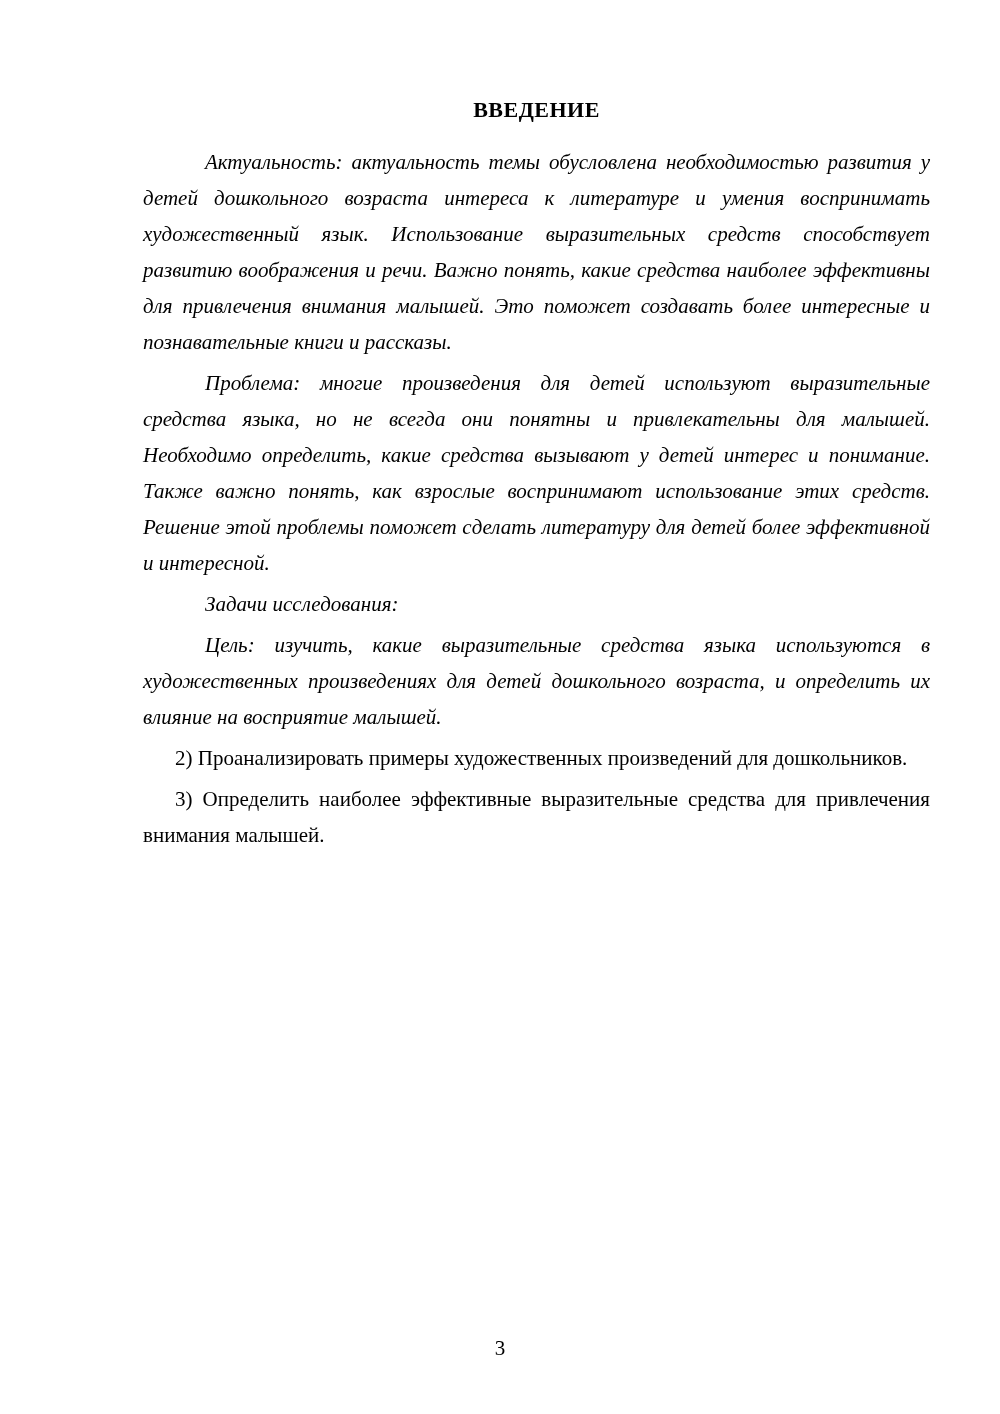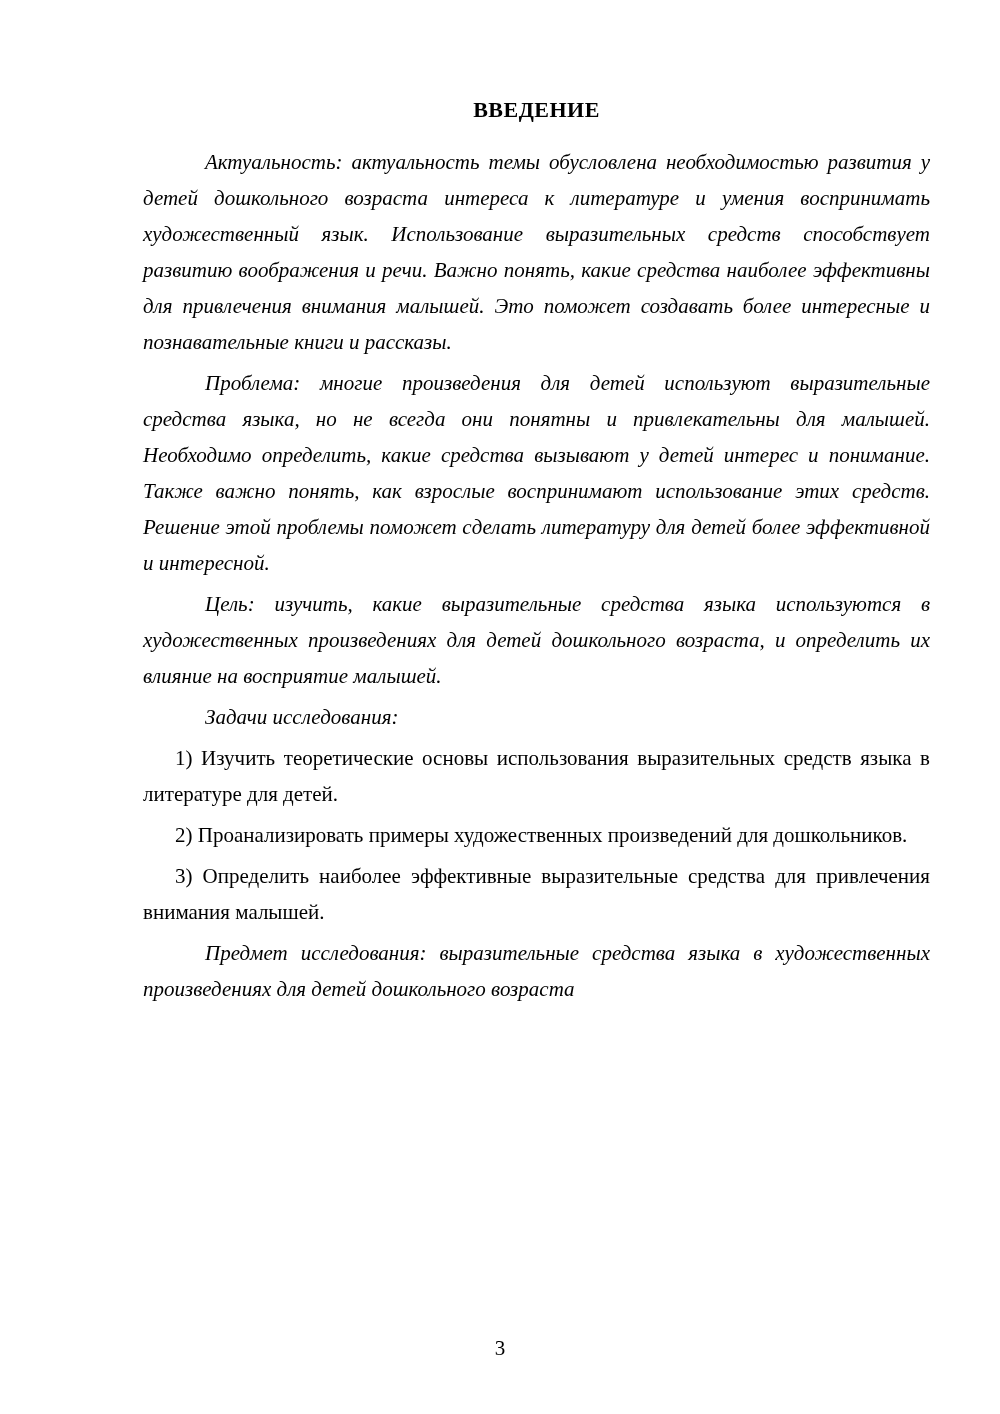--- a/index.html
+++ b/index.html
@@ -50,23 +50,21 @@
   }
 </style>
 </head>
 <body>
 
 <div class="page">
   <h1 class="title">ВВЕДЕНИЕ</h1>
 
   <p class="par">Актуальность: актуальность темы обусловлена необходимостью развития у детей дошкольного возраста интереса к литературе и умения воспринимать художественный язык. Использование выразительных средств способствует развитию воображения и речи. Важно понять, какие средства наиболее эффективны для привлечения внимания малышей. Это поможет создавать более интересные и познавательные книги и рассказы.</p>
   <p class="par">Проблема: многие произведения для детей используют выразительные средства языка, но не всегда они понятны и привлекательны для малышей. Необходимо определить, какие средства вызывают у детей интерес и понимание. Также важно понять, как взрослые воспринимают использование этих средств. Решение этой проблемы поможет сделать литературу для детей более эффективной и интересной.</p>
+  <p class="par">Задачи исследования:</p>
   <p class="par">Цель: изучить, какие выразительные средства языка используются в художественных произведениях для детей дошкольного возраста, и определить их влияние на восприятие малышей.</p>
-  <p class="par">Задачи исследования:</p>
 
-  <p class="list-item">1) Изучить теоретические основы использования выразительных средств языка в литературе для детей.</p>
   <p class="list-item">2) Проанализировать примеры художественных произведений для дошкольников.</p>
   <p class="list-item">3) Определить наиболее эффективные выразительные средства для привлечения внимания малышей.</p>
 
-  <p class="par">Предмет исследования: выразительные средства языка в художественных произведениях для детей дошкольного возраста</p>
 
   <div class="page-number">3</div>
 </div>
 
 </body></html>

